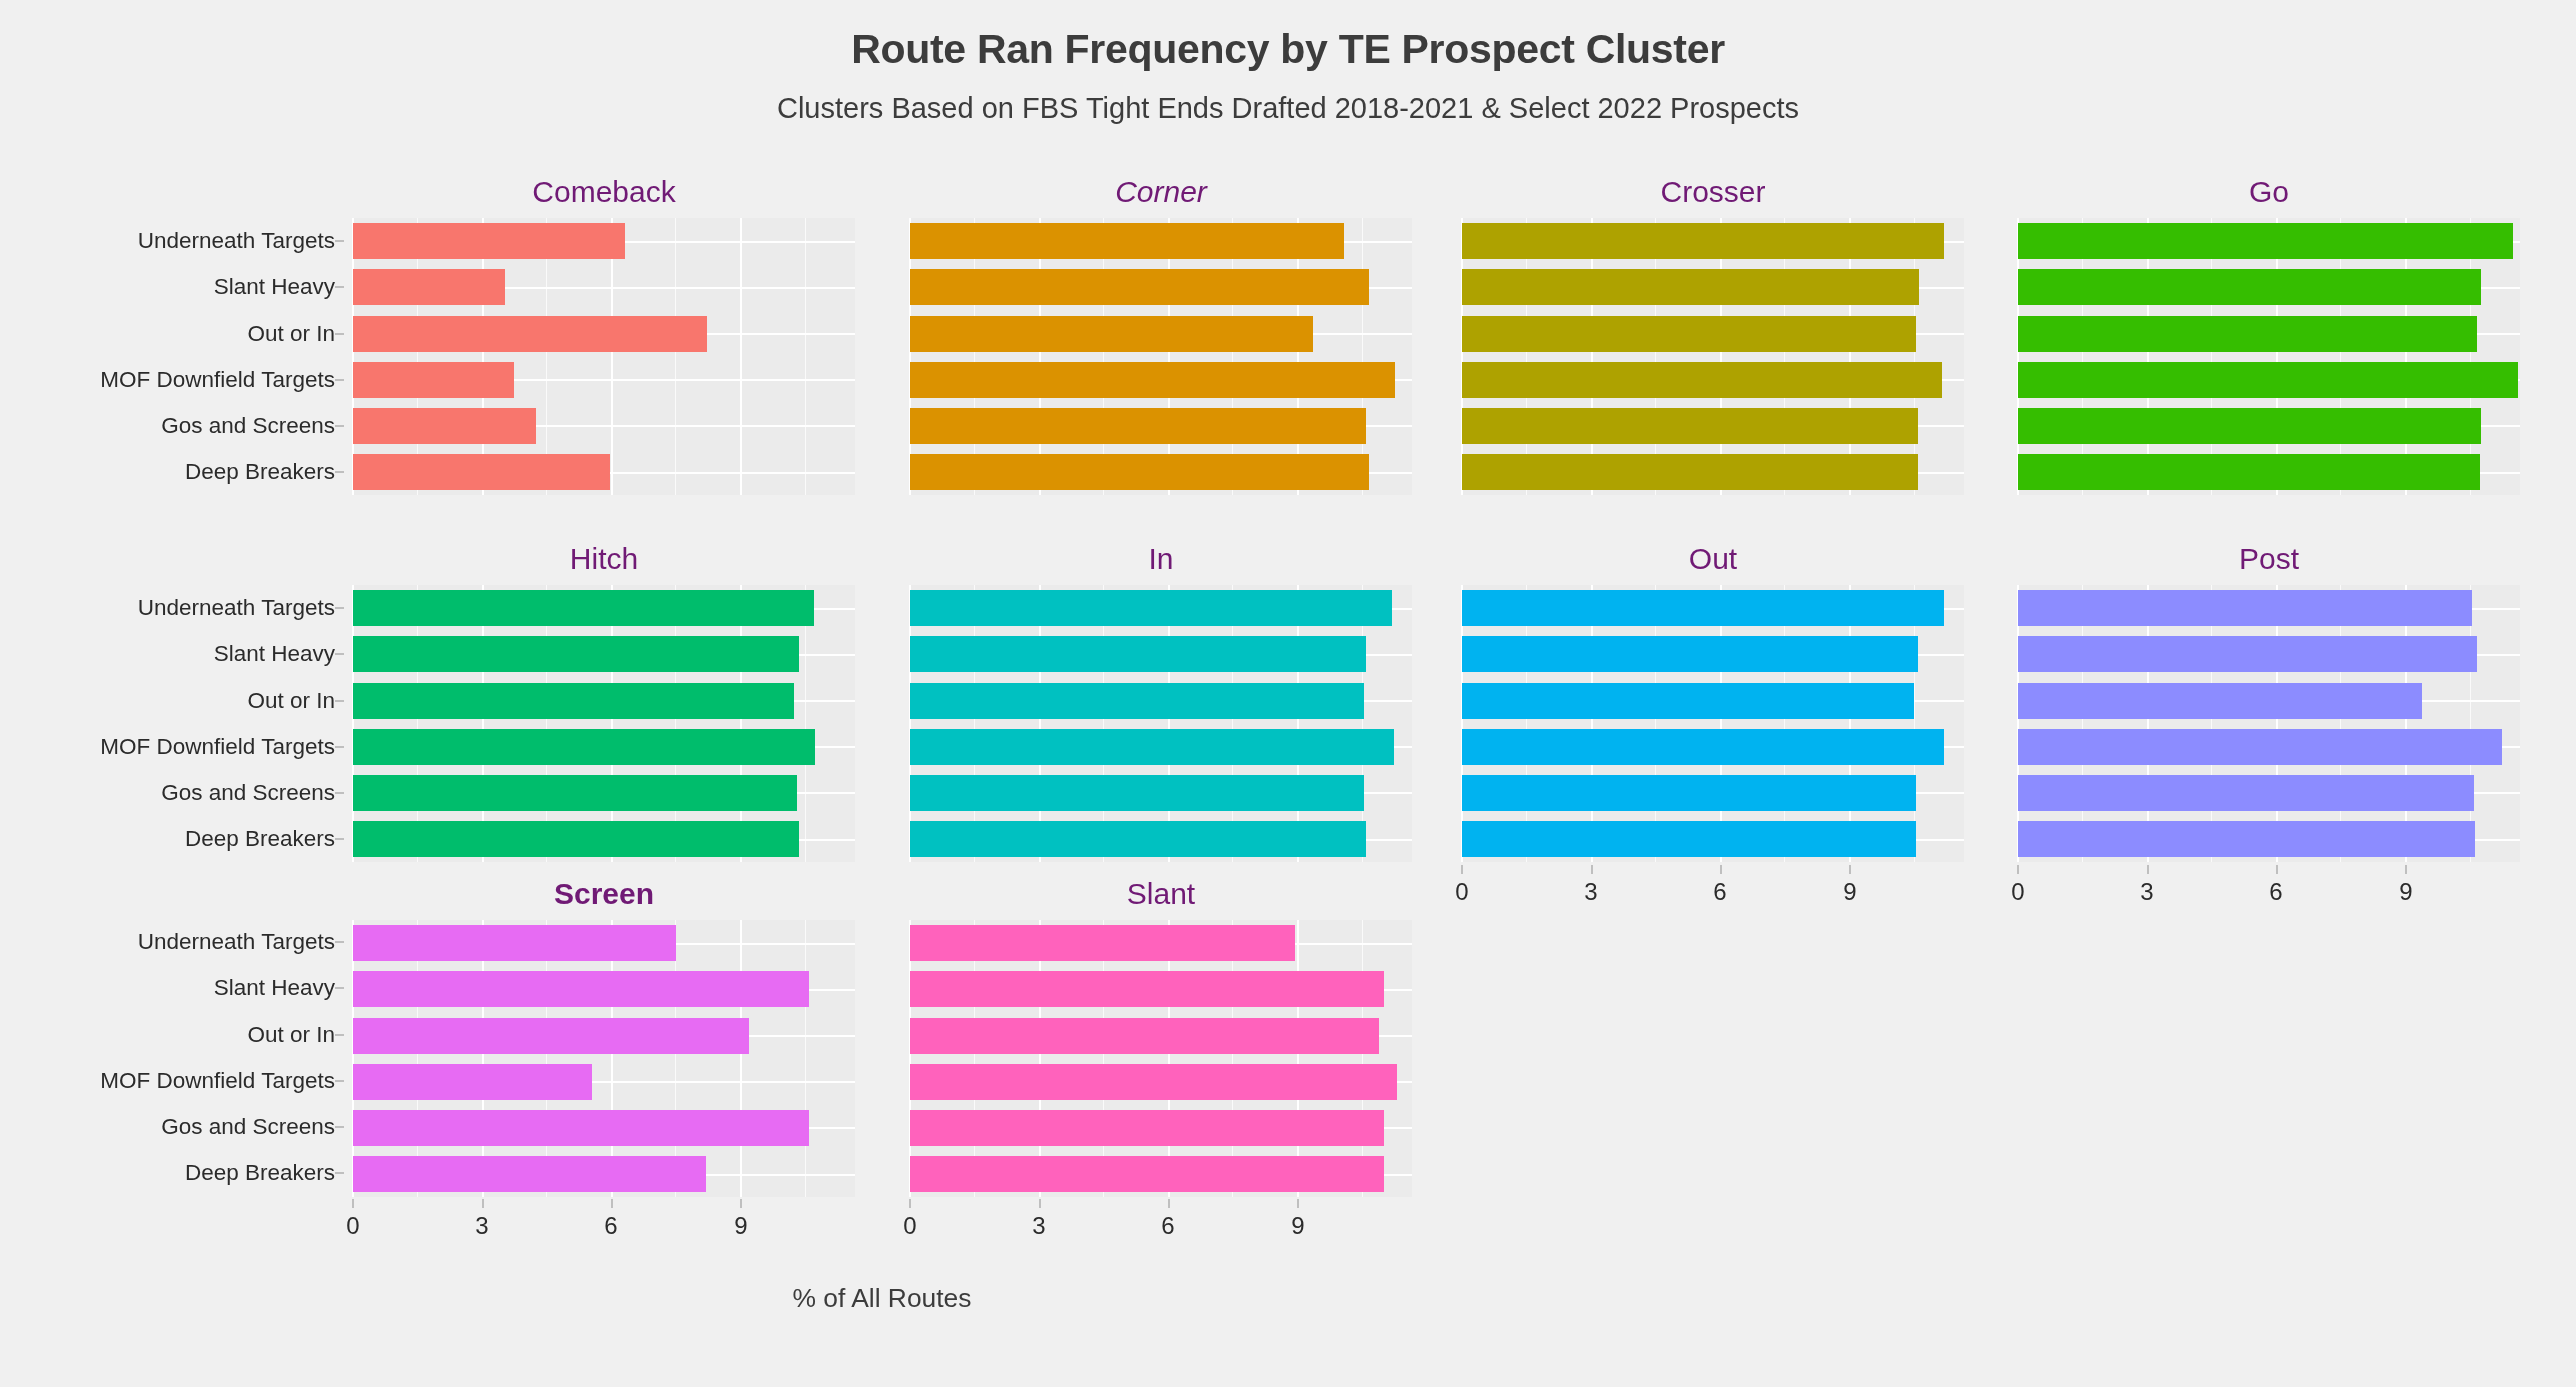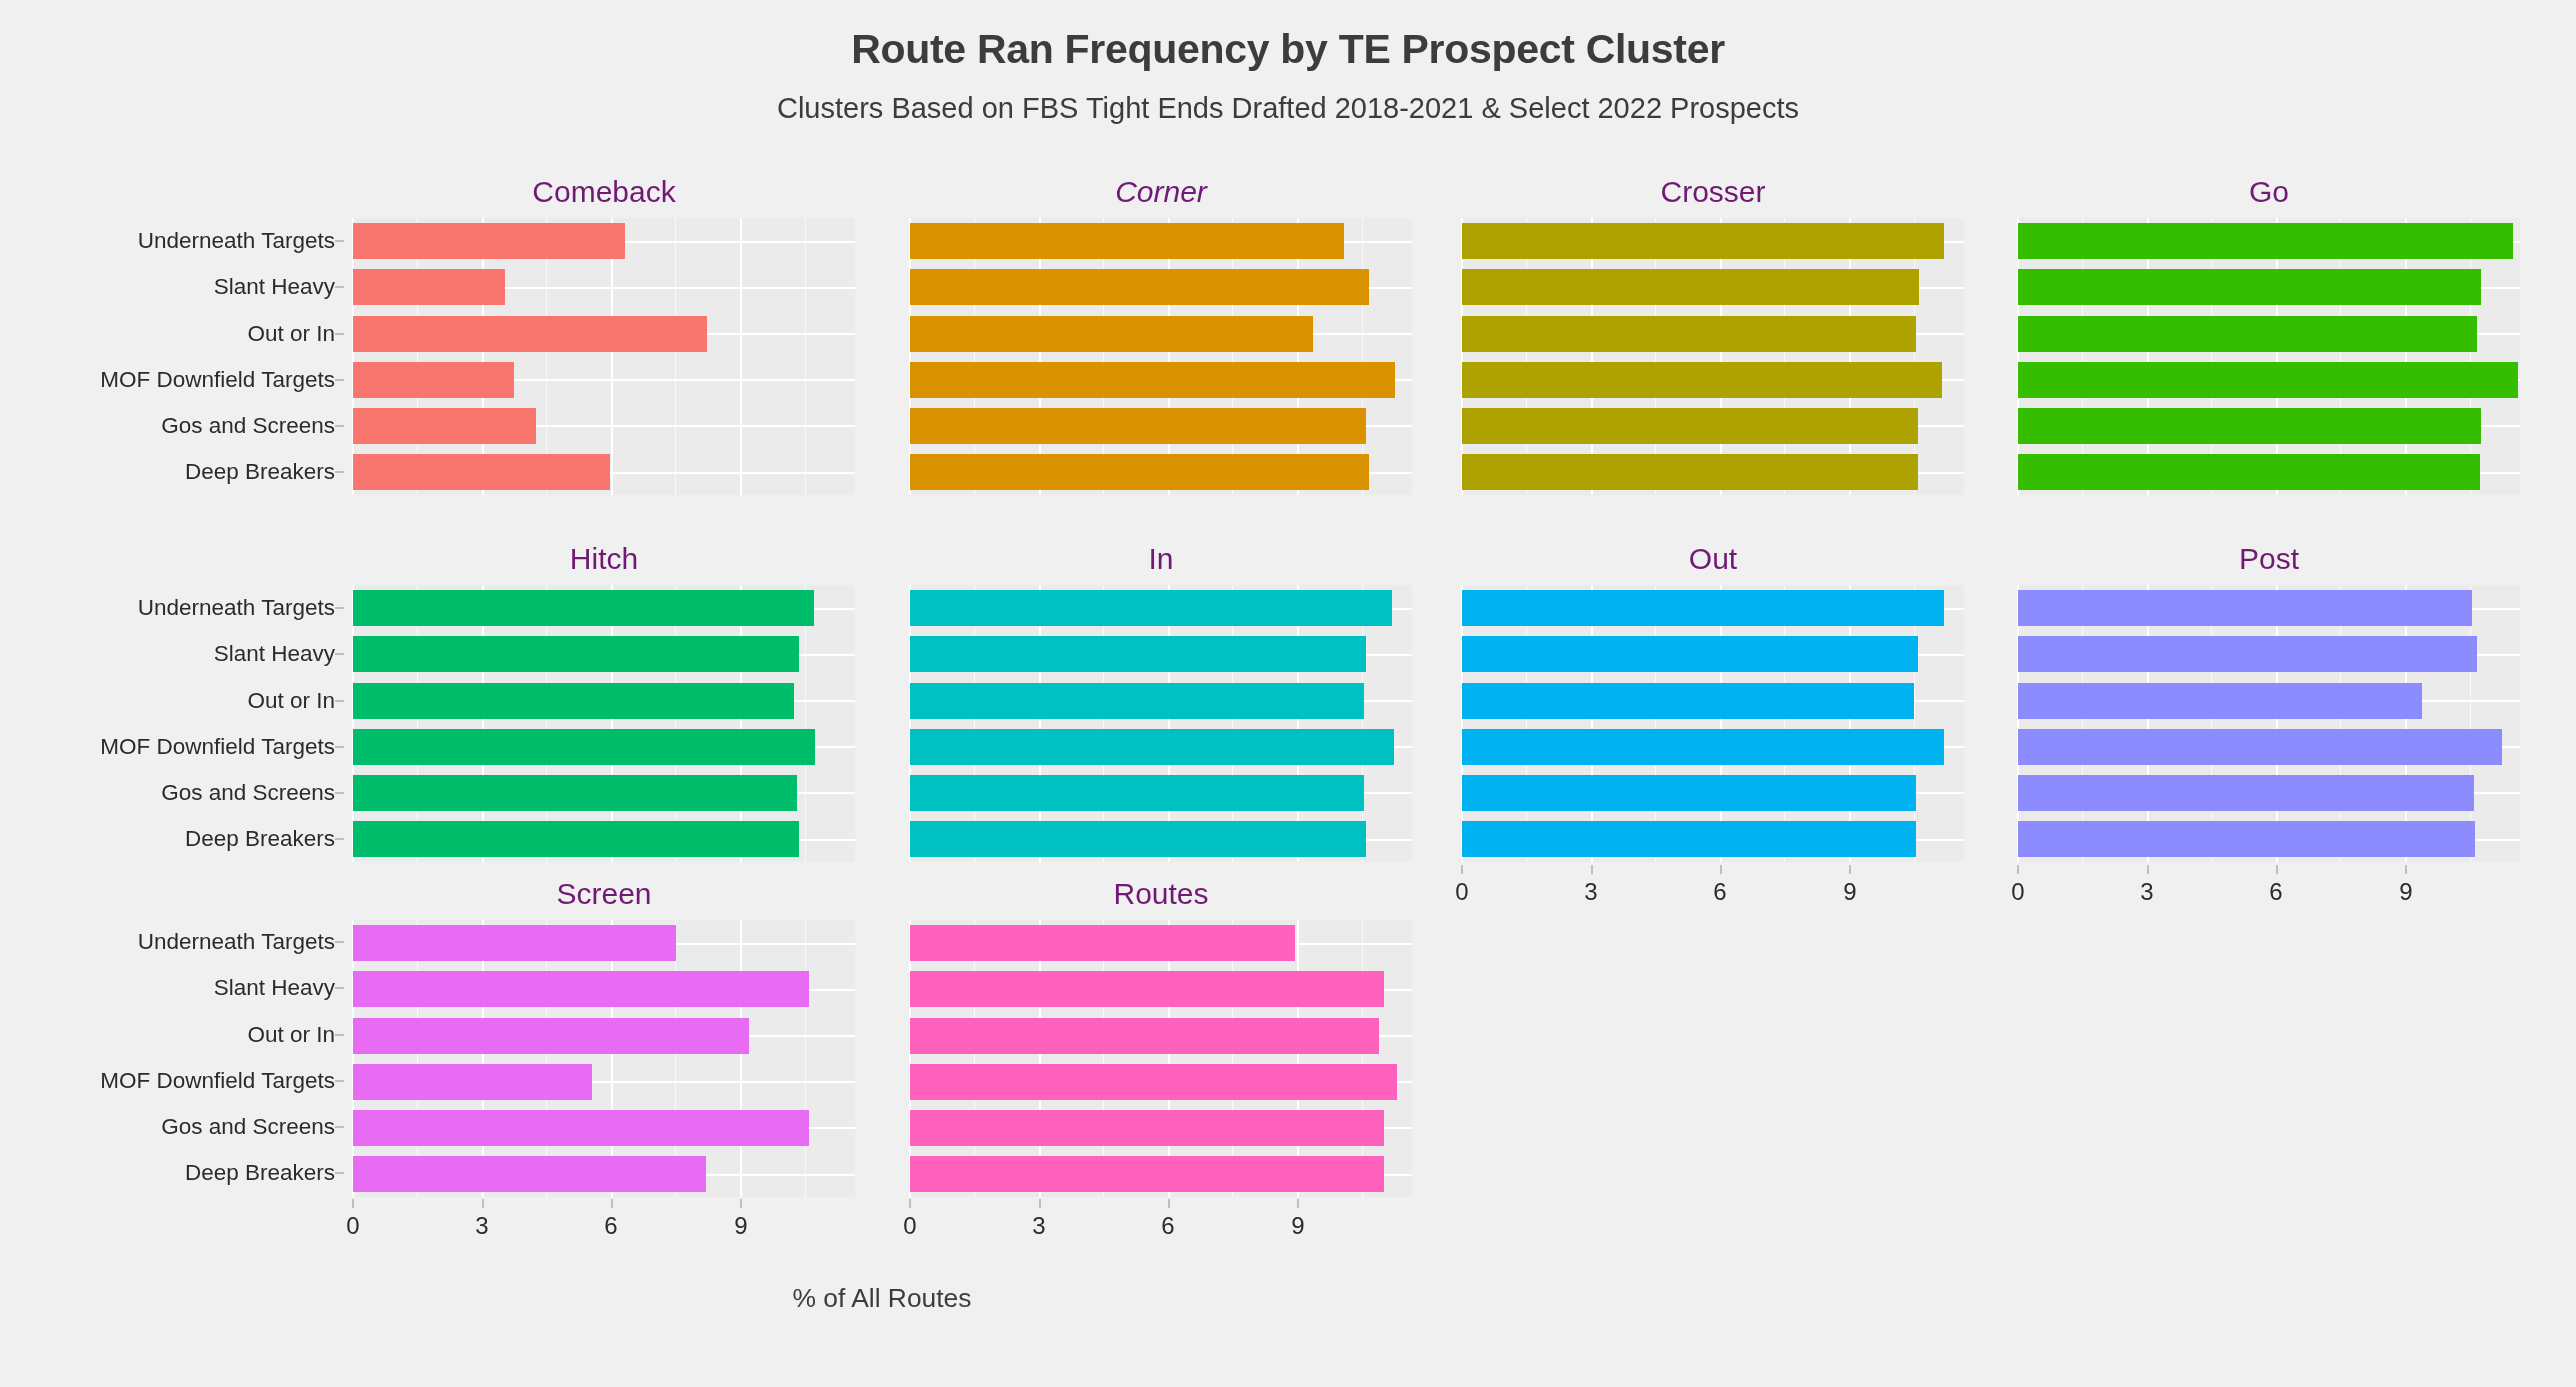--- a/index.html
+++ b/index.html
@@ -367,21 +367,21 @@
           <div class="hgrid" style="top: 254px;"></div>
           <div class="bar" title="Post — Underneath Targets: 10.55%" style="top: 5.1px; width: 454px; height: 36px; background: rgb(140, 140, 255);"></div>
           <div class="bar" title="Post — Slant Heavy: 10.65%" style="top: 51px; width: 459px; height: 36px; background: rgb(140, 140, 255);"></div>
           <div class="bar" title="Post — Out or In: 9.38%" style="top: 98px; width: 404px; height: 36px; background: rgb(140, 140, 255);"></div>
           <div class="bar" title="Post — MOF Downfield Targets: 11.25%" style="top: 144px; width: 484px; height: 36px; background: rgb(140, 140, 255);"></div>
           <div class="bar" title="Post — Gos and Screens: 10.6%" style="top: 190px; width: 456px; height: 36px; background: rgb(140, 140, 255);"></div>
           <div class="bar" title="Post — Deep Breakers: 10.62%" style="top: 236px; width: 457px; height: 36px; background: rgb(140, 140, 255);"></div>
         </div>
       </div>
       <div class="facet" style="left: 353px; top: 875px; width: 502px; height: 322px;">
-        <div class="facet-title" style="width: 502px;">Screen</div>
+        <div class="facet-title" style="width: 502px; font-weight: bold;">Screen</div>
         <div class="panel" style="left: 0px; top: 45px; width: 502px; height: 277px;">
           <div class="gridline-major" style="left: -0.7px;"></div>
           <div class="gridline-minor" style="left: 64px;"></div>
           <div class="gridline-major" style="left: 129px;"></div>
           <div class="gridline-minor" style="left: 193px;"></div>
           <div class="gridline-major" style="left: 258px;"></div>
           <div class="gridline-minor" style="left: 322px;"></div>
           <div class="gridline-major" style="left: 387px;"></div>
           <div class="gridline-minor" style="left: 452px;"></div>
           <div class="hgrid" style="top: 22.5px;"></div>
@@ -392,21 +392,21 @@
           <div class="hgrid" style="top: 254px;"></div>
           <div class="bar" title="Screen — Underneath Targets: 7.5%" style="top: 5.1px; width: 323px; height: 36px; background: rgb(231, 107, 243);"></div>
           <div class="bar" title="Screen — Slant Heavy: 10.6%" style="top: 51px; width: 456px; height: 36px; background: rgb(231, 107, 243);"></div>
           <div class="bar" title="Screen — Out or In: 9.2%" style="top: 98px; width: 396px; height: 36px; background: rgb(231, 107, 243);"></div>
           <div class="bar" title="Screen — MOF Downfield Targets: 5.55%" style="top: 144px; width: 239px; height: 36px; background: rgb(231, 107, 243);"></div>
           <div class="bar" title="Screen — Gos and Screens: 10.6%" style="top: 190px; width: 456px; height: 36px; background: rgb(231, 107, 243);"></div>
           <div class="bar" title="Screen — Deep Breakers: 8.2%" style="top: 236px; width: 353px; height: 36px; background: rgb(231, 107, 243);"></div>
         </div>
       </div>
       <div class="facet" style="left: 910px; top: 875px; width: 502px; height: 322px;">
-        <div class="facet-title" style="width: 502px;">Routes</div>
+        <div class="facet-title" style="width: 502px;">Slant</div>
         <div class="panel" style="left: 0px; top: 45px; width: 502px; height: 277px;">
           <div class="gridline-major" style="left: -0.7px;"></div>
           <div class="gridline-minor" style="left: 64px;"></div>
           <div class="gridline-major" style="left: 129px;"></div>
           <div class="gridline-minor" style="left: 193px;"></div>
           <div class="gridline-major" style="left: 258px;"></div>
           <div class="gridline-minor" style="left: 322px;"></div>
           <div class="gridline-major" style="left: 387px;"></div>
           <div class="gridline-minor" style="left: 452px;"></div>
           <div class="hgrid" style="top: 22.5px;"></div>

